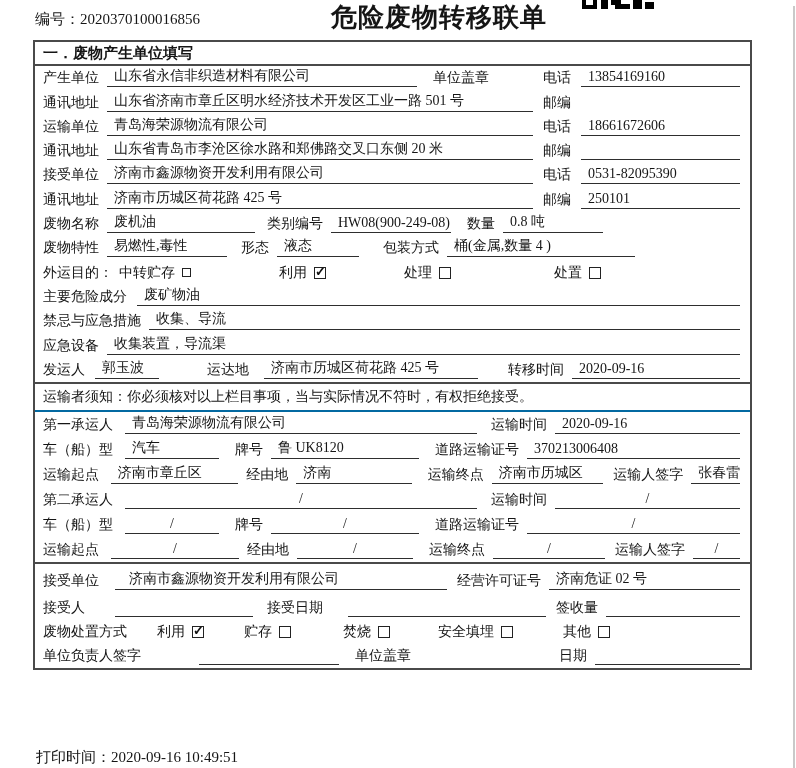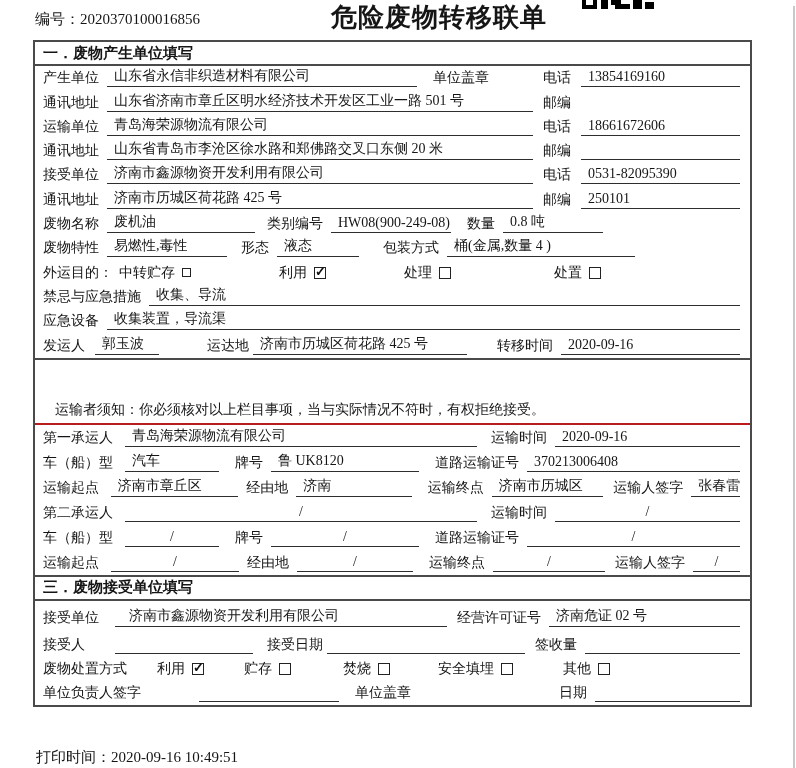--- a/index.html
+++ b/index.html
@@ -20,21 +20,21 @@
   .sheet {
     position:absolute; left:33px; top:40px; width:719px;
     border:2px solid #4a4a4a; background:#fff; box-sizing:border-box;
   }
   .sec.bt { border-top:2px solid #4a4a4a; }
   .sec-head {
     height:22px; display:flex; align-items:center; padding-left:8px;
     font-family:"Liberation Sans","DejaVu Sans",sans-serif; font-weight:bold; font-size:15px;
     border-bottom:2px solid #4a4a4a;
   }
-  .notice { height:26px; display:flex; align-items:center; padding-left:20px; border-bottom:2px solid #b91c1c;margin-top:37px; }
+  .notice { height:26px; display:flex; align-items:center; padding-left:8px; border-bottom:2px solid #0369a1; }
   .notice.tall { height:39px; }
 
   .row { display:flex; align-items:flex-end; padding:0 10px 3px 8px; box-sizing:border-box; }
   .s1 .row { height:24.3px; }
   .s2 .row { height:25px; }
   .lblk { display:flex; align-items:flex-end; }
   .lbl { white-space:nowrap; }
   .u {
     border-bottom:1.5px solid #2e2e2e; white-space:nowrap; overflow:visible;
     padding:0 0 1px 7px; box-sizing:border-box;
@@ -163,35 +163,39 @@
       <span class="opt" style="margin-left:78px">
         <span>处理</span>
         <span class="cb"></span>
       </span>
       <span class="opt" style="margin-left:103px">
         <span>处置</span>
         <span class="cb"></span>
       </span>
     </div>
 
+    <div class="row">
+      <span class="lbl" style="width:94px">主要危险成分</span>
+      <span class="u fill">废矿物油</span>
+    </div>
 
     <div class="row">
       <span class="lbl" style="width:106px">禁忌与应急措施</span>
       <span class="u fill">收集、导流</span>
     </div>
 
     <div class="row">
       <span class="lbl" style="width:64px">应急设备</span>
       <span class="u fill">收集装置，导流渠</span>
     </div>
 
     <div class="row">
       <span class="lbl" style="width:52px">发运人</span>
       <span class="u" style="width:64px">郭玉波</span>
-      <span class="lbl" style="margin-left:48px;margin-right:4px">运达地</span>
+      <span class="lbl" style="margin-left:48px;margin-right:15px">运达地</span>
       <span class="u" style="width:214px">济南市历城区荷花路 425 号</span>
       <span class="lbl" style="margin-left:30px;margin-right:8px">转移时间</span>
       <span class="u fill">2020-09-16</span>
     </div>
   </div>
 
   <div class="sec s2 bt">
     <div class="notice">运输者须知：你必须核对以上栏目事项，当与实际情况不符时，有权拒绝接受。</div>
 
     <div class="row">
@@ -243,33 +247,32 @@
       <span class="lbl" style="margin-left:8px;margin-right:8px">经由地</span>
       <span class="u center" style="width:116px">/</span>
       <span class="lbl" style="margin-left:16px;margin-right:8px">运输终点</span>
       <span class="u center" style="width:112px">/</span>
       <span class="lbl" style="margin-left:10px;margin-right:8px">运输人签字</span>
       <span class="u center fill">/</span>
     </div>
   </div>
 
   <div class="sec s3 bt">
-    <div class="sec-head">三．废物接受单位填写</div>
 
     <div class="row" style="height:29px">
       <span class="lbl" style="width:72px">接受单位</span>
       <span class="u" style="width:332px;padding-left:14px">济南市鑫源物资开发利用有限公司</span>
       <span class="lbl" style="margin-left:10px;margin-right:8px">经营许可证号</span>
       <span class="u fill">济南危证 02 号</span>
     </div>
 
     <div class="row" style="height:27px">
       <span class="lbl" style="width:72px">接受人</span>
       <span class="u" style="width:138px"></span>
-      <span class="lbl" style="margin-left:14px;margin-right:4px">接受日期</span>
+      <span class="lbl" style="margin-left:14px;margin-right:25px">接受日期</span>
       <span class="u" style="width:198px"></span>
       <span class="lbl" style="margin-left:10px;margin-right:8px">签收量</span>
       <span class="u fill"></span>
     </div>
 
     <div class="row" style="height:24px">
       <span class="lbl">废物处置方式</span>
       <span class="opt" style="margin-left:30px">
         <span>利用</span>
         <span class="cb checked"></span>

